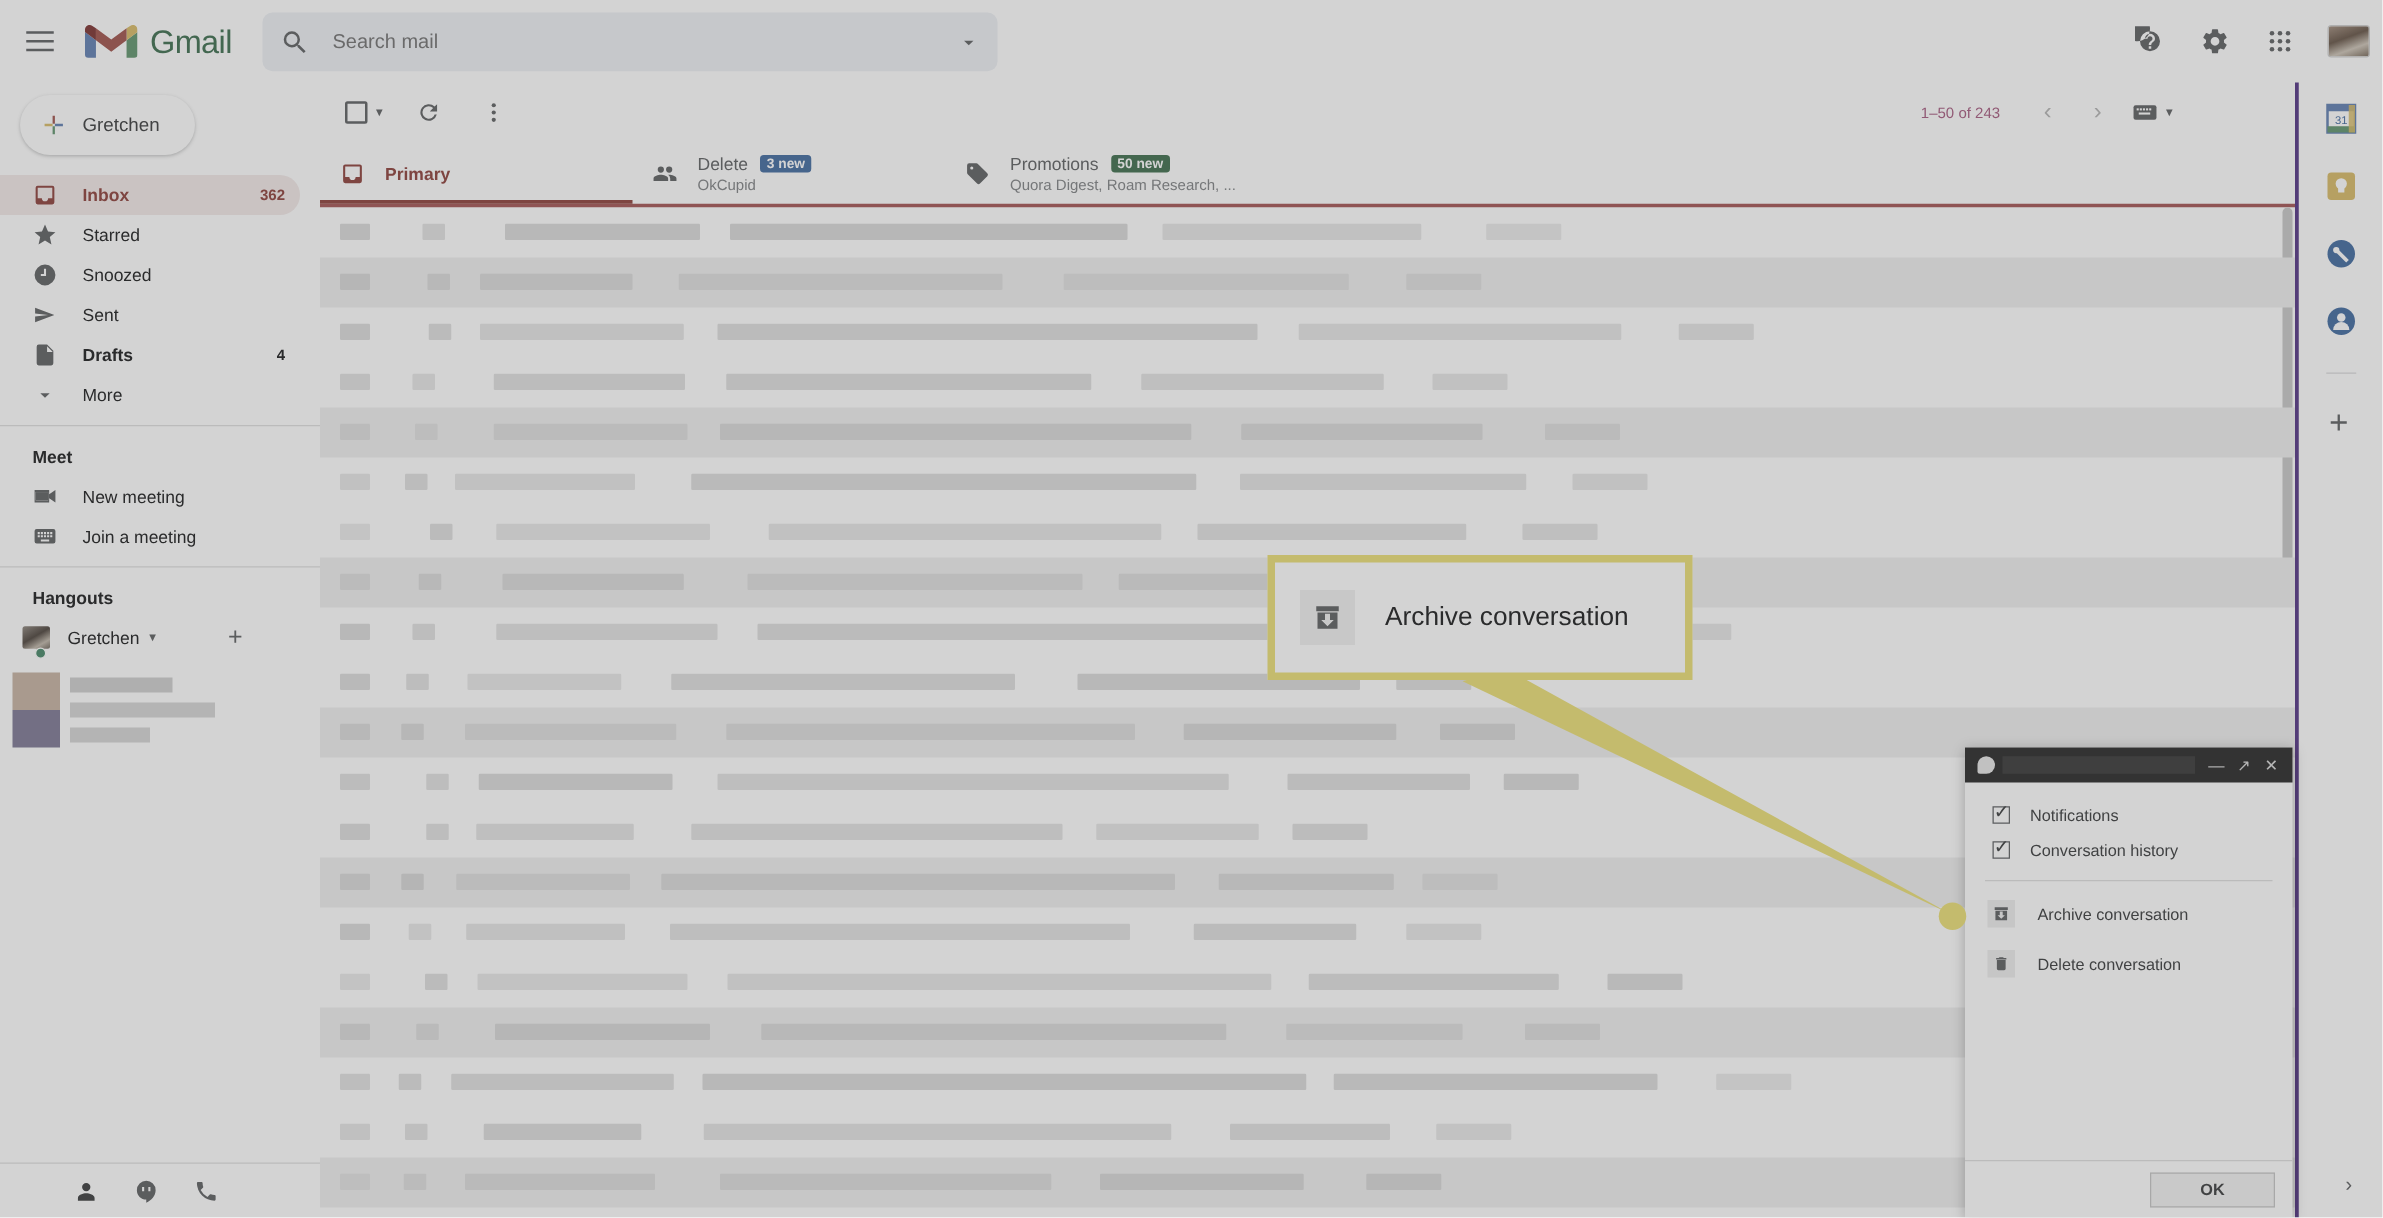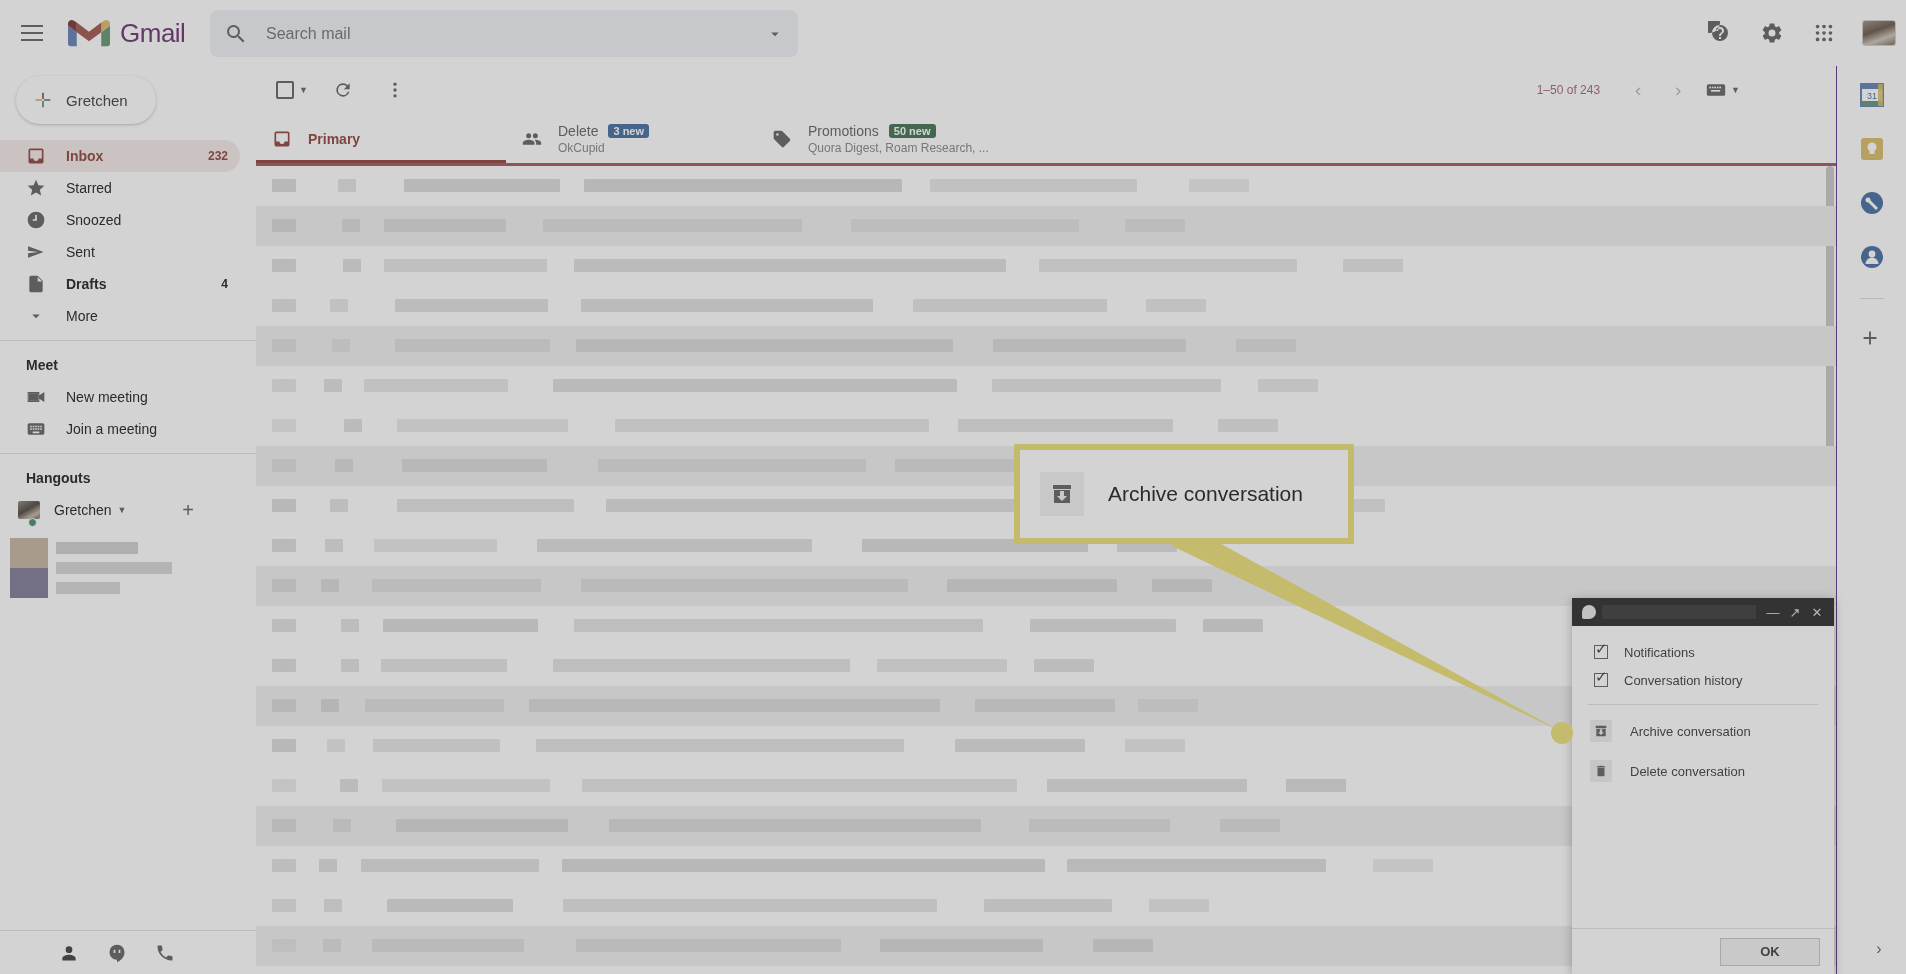--- a/index.html
+++ b/index.html
@@ -18,21 +18,21 @@
 
   
   .header {
     position: absolute; top: 0; left: 0; width: 1906px; height: 66px;
     display: flex; align-items: center; background: #ffffff;
   }
   .hamburger { width: 48px; height: 48px; margin-left: 8px; display:flex; align-items:center; justify-content:center; border-radius:50%; cursor:pointer;}
   .hamburger span { display:block; width:22px; height:2px; background:#5f6368; box-shadow:0 -7px 0 #5f6368, 0 7px 0 #5f6368; }
   .brand { display:flex; align-items:center; margin-left: 12px; }
   .gmail-logo { width: 42px; height: 32px; }
-  .brand-name { font-size: 26px; color:#a21caf; letter-spacing:-0.5px; margin-left: 10px; font-family:"Liberation Sans", sans-serif;}
+  .brand-name { font-size: 26px; color:#15803d; letter-spacing:-0.5px; margin-left: 10px; font-family:"Liberation Sans", sans-serif;}
   .searchbar {
     position:absolute; left:210px; top:10px; width:588px; height:47px;
     background:#eaf1fb; border-radius:8px; display:flex; align-items:center;
   }
   .search-icon { margin-left:14px; width:24px; height:24px; flex:none; }
   .search-input {
     border:none; outline:none; background:transparent; flex:1;
     font-size:16px; color:#5f6368; margin-left:18px;
     font-family:"Liberation Sans", sans-serif;
   }
@@ -101,21 +101,21 @@
   .badge { font-size:11px; font-weight:bold; color:#fff; border-radius:3px; padding:1px 5px; margin-left:10px; }
   .tab-sub { font-size:12px; color:#80868b; margin-top:2px; }
 
   
   .maillist { position:relative; height:806px; overflow:hidden; background:#fff; }
   .mblk { position:absolute; background:#d4d4d4; border-radius:1px; }
   .mband { position:absolute; left:0; width:100%; background:#efefef; }
   .scroll-thumb { position:absolute; right:2px; top:0px; width:8px; height:300px; background:#c9c9c9; border-radius:4px; }
 
   
-  .rail { position:absolute; right:0; top:66px; width:70px; height:908px; background:#fff; border-left:1px solid #6d28d9; display:flex; flex-direction:column; align-items:center; padding-top:16px; gap:28px;}
+  .rail { position:absolute; right:0; top:66px; width:70px; height:908px; background:#fff; border-left:3px solid #6d28d9; display:flex; flex-direction:column; align-items:center; padding-top:16px; gap:28px;}
   .rail-ico { width:26px; height:26px; cursor:pointer; }
   .rail-div { width:24px; height:1px; background:#dadce0; }
   .rail-bottom { position:absolute; bottom:10px; right:12px; width:30px; height:30px; display:flex; align-items:center; justify-content:center; color:#5f6368; font-size:16px;}
 
   
   .hpopup {
     position:absolute; left:1572px; top:598px; width:262px; height:376px;
     background:#ffffff; box-shadow:0 2px 10px rgba(0,0,0,.28);
     z-index:40;
   }
@@ -219,21 +219,21 @@
     </div>
 
     <div class="nav-list">
       <div class="nav-item active">
         <span class="nav-ico">
           <svg width="20" height="20" viewBox="0 0 24 24">
               <path fill="#d93025" d="M19 3H5a2 2 0 00-2 2v14a2 2 0 002 2h14a2 2 0 002-2V5a2 2 0 00-2-2zm0 12h-4a3 3 0 01-6 0H5V5h14z"></path>
             </svg>
         </span>
         <span class="nav-label">Inbox</span>
-        <span class="nav-count">232</span>
+        <span class="nav-count">362</span>
       </div>
       <div class="nav-item">
         <span class="nav-ico">
           <svg width="20" height="20" viewBox="0 0 24 24">
               <path fill="#5f6368" d="M12 17.3l6.2 3.7-1.6-7 5.4-4.7-7.1-.6L12 2 9.1 8.7 2 9.3l5.4 4.7-1.6 7z"></path>
             </svg>
         </span>
         <span class="nav-label">Starred</span>
         <span class="nav-count"></span>
       </div>

